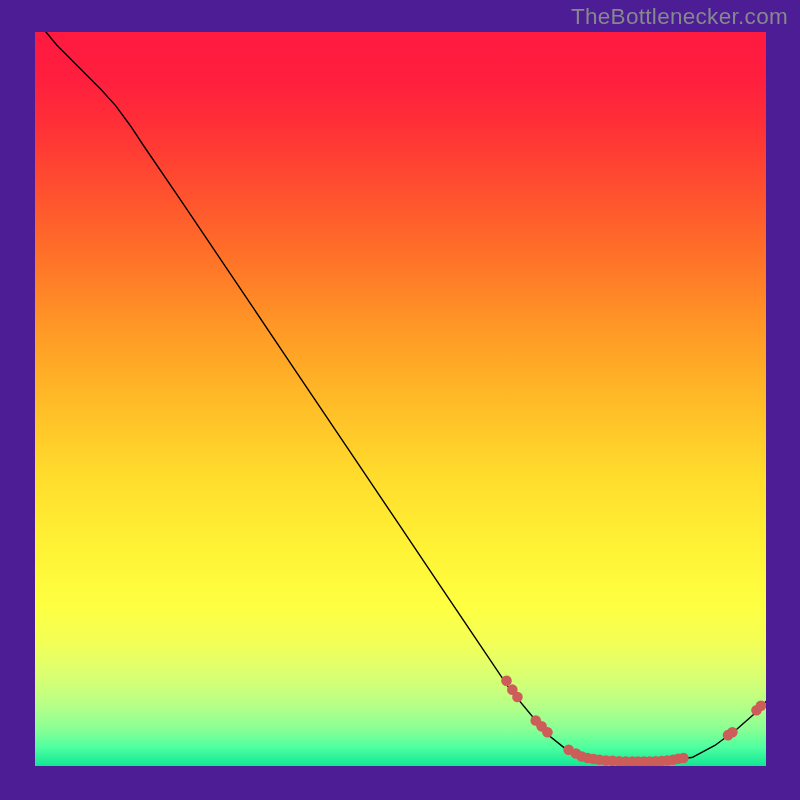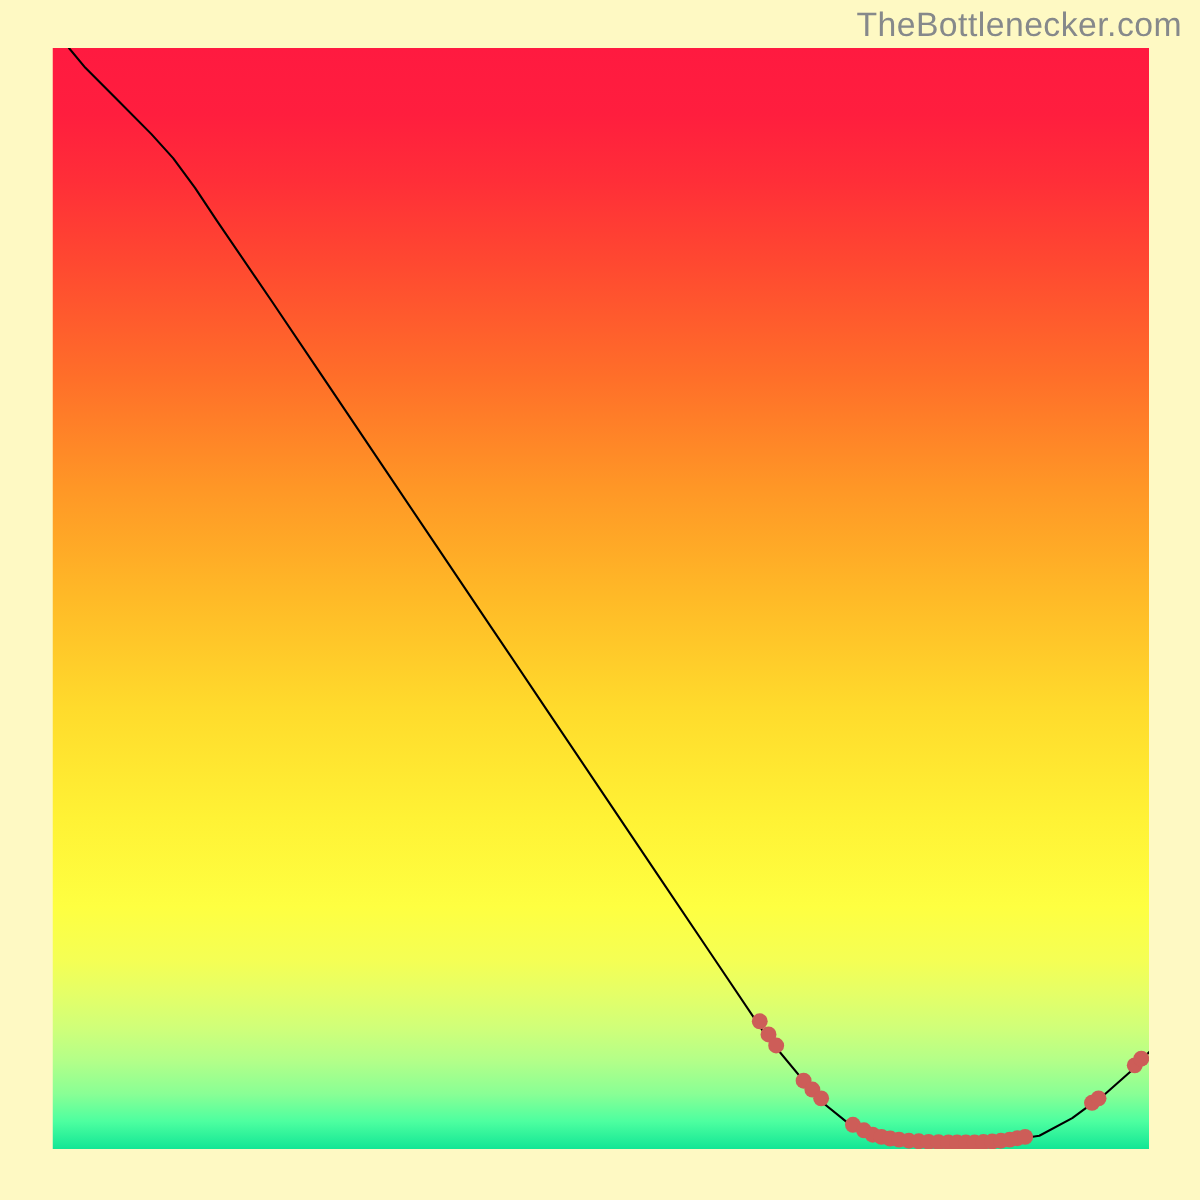--- a/index.html
+++ b/index.html
@@ -7,21 +7,21 @@
     padding: 0;
     width: 800px;
     height: 800px;
     background: #000;
     overflow: hidden;
   }
   .stage {
     position: relative;
     width: 800px;
     height: 800px;
-    background: #fef9c3;
+    background: #4c1d95;
   }
   .attribution {
     position: absolute;
     top: 4px;
     right: 12px;
     font-family: Arial, Helvetica, sans-serif;
     font-size: 22.5px;
     letter-spacing: 0.3px;
     color: #86898b;
     user-select: none;

